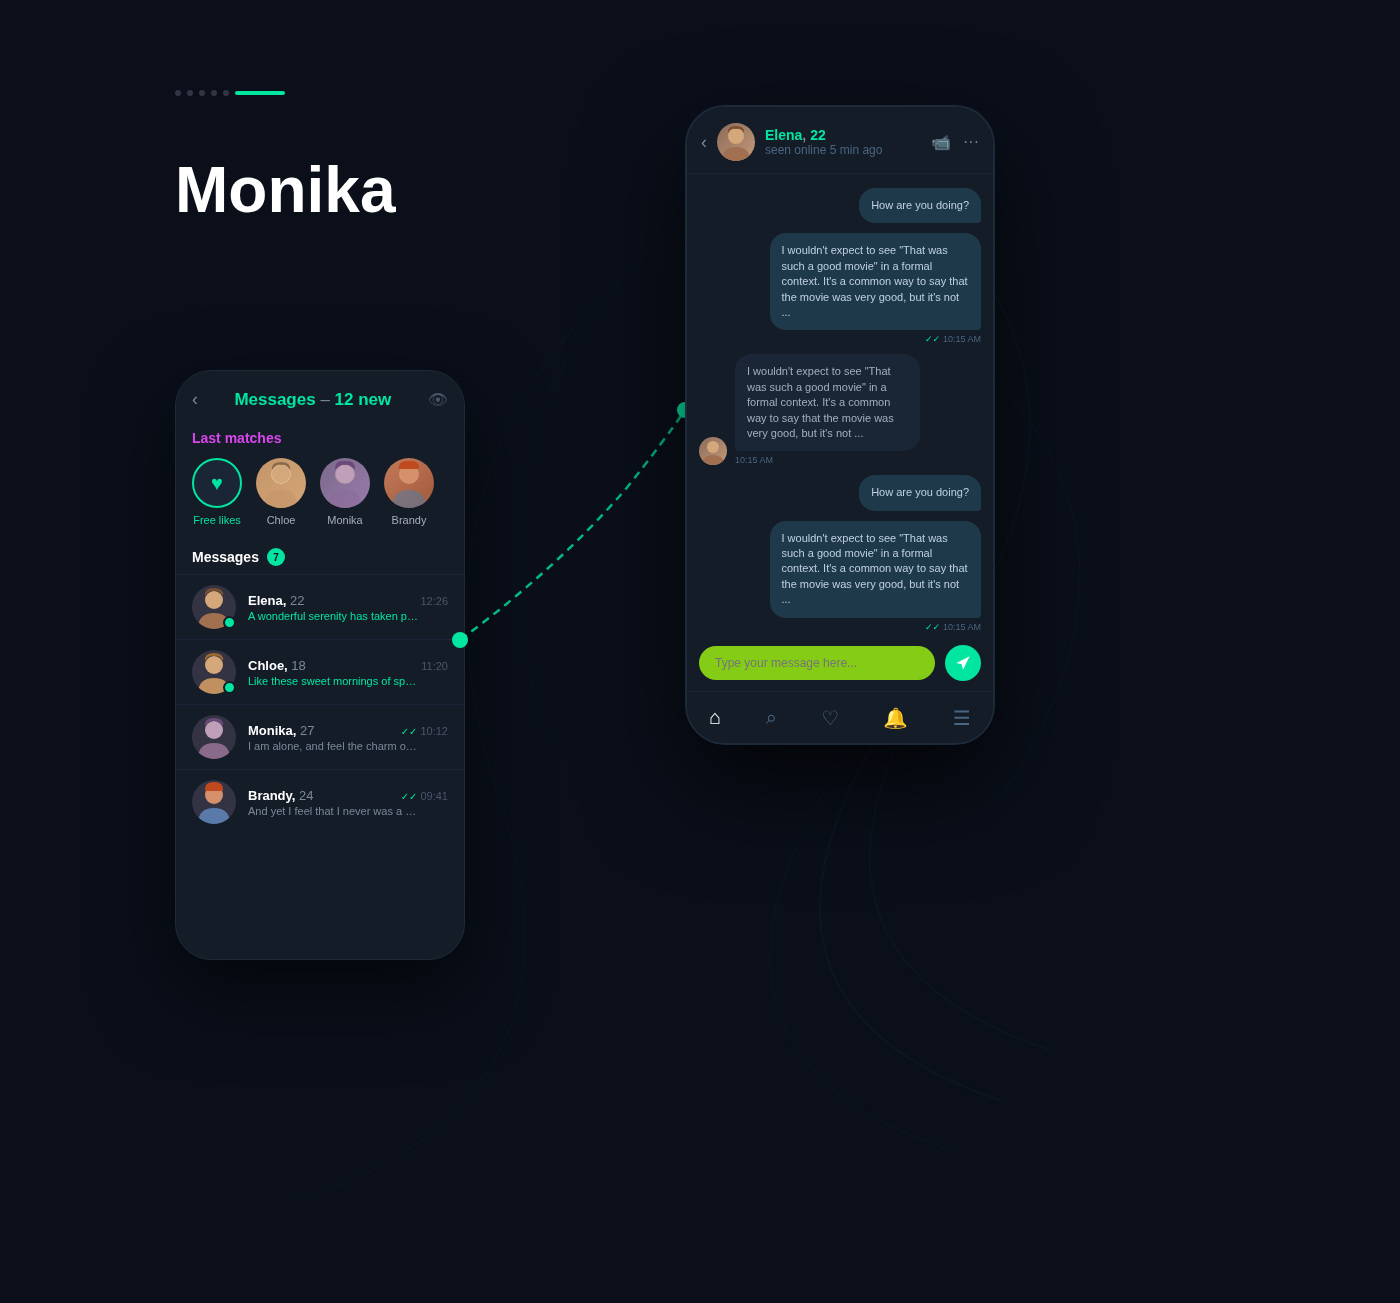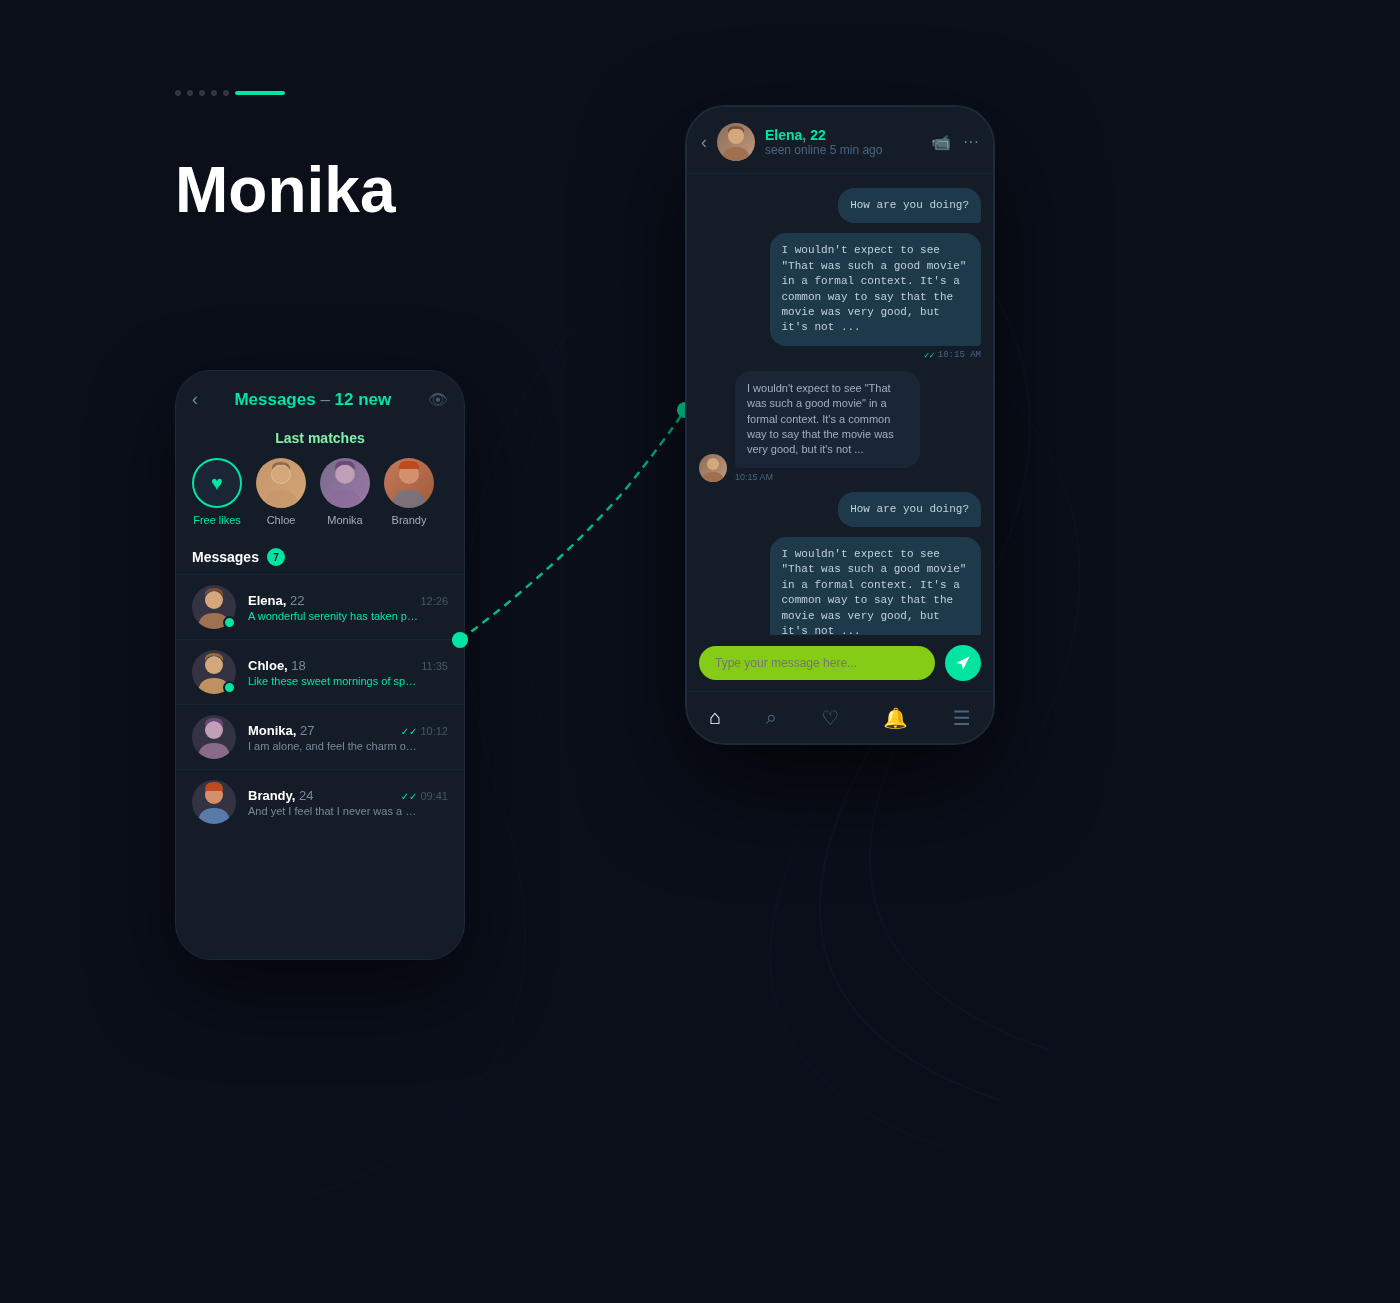--- a/index.html
+++ b/index.html
@@ -95,24 +95,24 @@
     .hide-icon {
       color: #4a5568;
       font-size: 16px;
     }
 
     
     .last-matches-label {
       padding: 8px 16px 12px;
       font-size: 14px;
       font-weight: 700;
-      color: #86efac;
-      display: flex;
-      align-items: center;
-      justify-content: center;
+      color: #d946ef;
+      display: flex;
+      align-items: center;
+      justify-content: flex-start;
     }
     .matches-row {
       display: flex;
       gap: 14px;
       padding: 0 16px 16px;
       align-items: flex-start;
     }
     .match-item {
       display: flex;
       flex-direction: column;
@@ -297,21 +297,21 @@
       display: flex;
       align-items: center;
       justify-content: flex-end;
       gap: 3px;
     }
     .msg-time.left { justify-content: flex-start; }
     .msg-row {
       display: flex;
       flex-direction: column;
     }
-    .msg-row.sent { align-items: flex-end; font-family: Liberation Mono, monospace; }
+    .msg-row.sent { align-items: flex-end; }
     .receiver-row {
       display: flex;
       gap: 8px;
       align-items: flex-end;
     }
     .receiver-avatar {
       width: 28px; height: 28px;
       border-radius: 50%;
       background: #2a3545;
       flex-shrink: 0;
@@ -525,21 +525,21 @@
           <circle cx="22" cy="15" r="9" fill="#d4a87a"></circle>
           <path d="M6 44 Q6 28 22 28 Q38 28 38 44" fill="#c09060"></path>
           <path d="M13 11 Q12 3 22 3 Q32 3 31 11 Q27 5 22 6 Q17 5 13 11" fill="#9a6a30"></path>
         </svg>
       </div>
       <div class="online-badge"></div>
     </div>
     <div class="chat-info">
       <div class="chat-name-row">
         <span class="chat-name">Chloe, <span class="age">18</span></span>
-        <span class="chat-time">11:35</span>
+        <span class="chat-time">11:20</span>
       </div>
       <div class="chat-preview">Like these sweet mornings of spring which I enjoy with my whole heart...</div>
     </div>
   </div>
 
   <div class="chat-item">
     <div class="chat-avatar">
       <div class="av av-monika">
         <svg viewBox="0 0 44 44" xmlns="http://www.w3.org/2000/svg">
           <circle cx="22" cy="15" r="9" fill="#c0a0b8"></circle>

